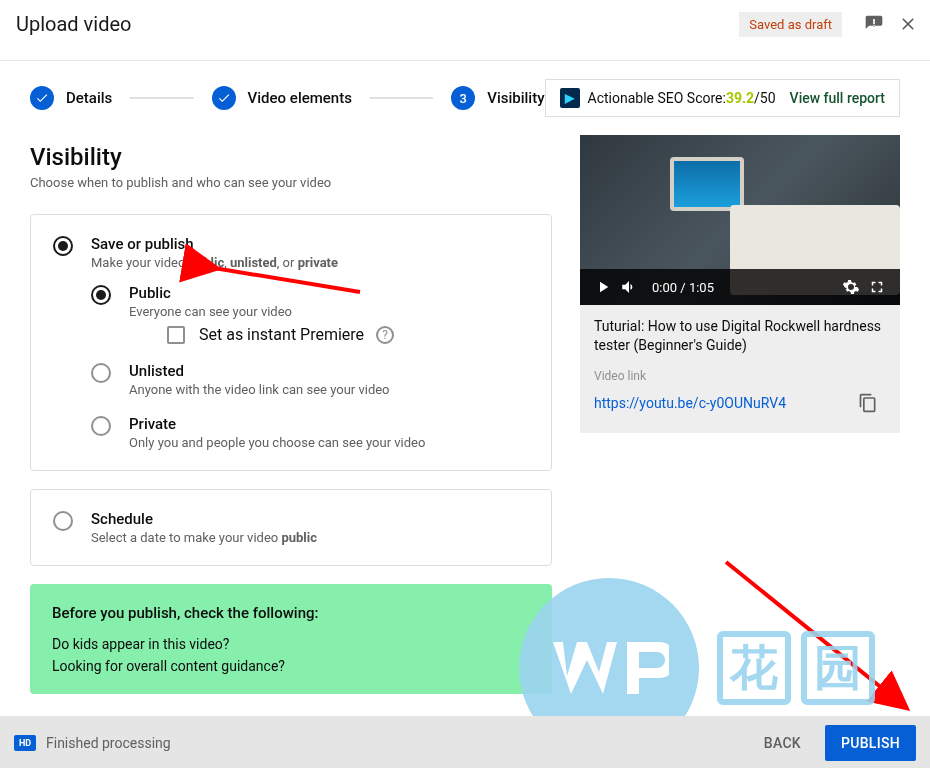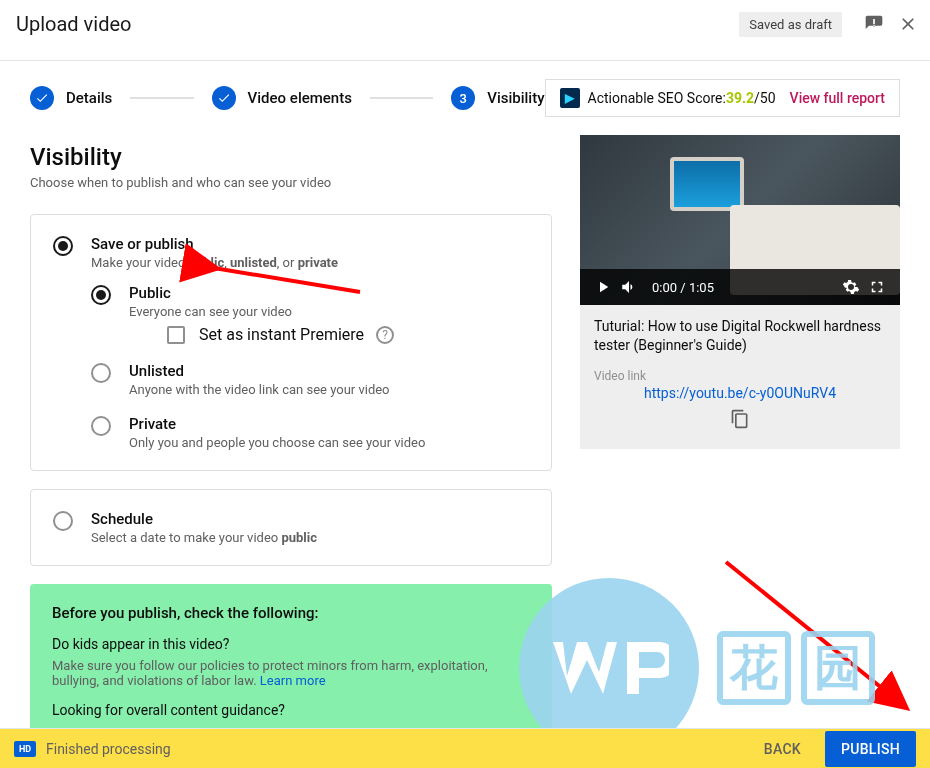--- a/index.html
+++ b/index.html
@@ -1,37 +1,37 @@
 <!DOCTYPE html>
 <html><head>
 <meta charset="utf-8">
 <style>
   * { box-sizing: border-box; font-family: Roboto, Arial, sans-serif; }
   body { margin:0; padding:0; width:930px; height:768px; overflow:hidden; color:#0d0d0d; background:#fff; }
 
   
   .topbar { display:flex; align-items:center; padding:0 10px 12px 4px; border-bottom:1px solid #e5e5e5; }
   .topbar h1 { font-size:20px; font-weight:400; color:#1a1a1a; margin:12px; flex:1; }
-  .draft-pill { background:#eee; color:#404040; font-size:13px; padding:5px 10px; margin-right:10px; }
+  .draft-pill { background:#eee; color:#c2410c; font-size:13px; padding:5px 10px; margin-right:10px; }
   .topicon { width:24px; height:24px; margin-left:10px; color:#606060; display:flex; align-items:center; justify-content:center; }
   .topicon svg { width:20px; height:20px; fill:currentColor; }
 
   
   .stepper { display:flex; align-items:center; padding:18px 30px; }
   .step { display:flex; align-items:center; }
   .step-badge { width:24px; height:24px; border-radius:50%; background:#065fd4; color:#fff;
                 display:flex; align-items:center; justify-content:center; font-size:13px; font-weight:500; }
   .step-label { font-size:15px; color:#0d0d0d; margin-left:12px; font-weight:500; }
   .step-line { flex:1; max-width:90px; height:2px; background:#e0e0e0; margin:0 18px; }
 
   .seo-box { margin-left:auto; border:1px solid #ddd; padding:8px 14px; font-size:14px; display:flex; align-items:center; }
   .seo-chip { width:20px; height:20px; background:#032a4d; color:#2bd1ff; font-size:12px; font-weight:700;
               display:flex; align-items:center; justify-content:center; margin-right:8px; border-radius:2px; }
   .seo-score { color:#a6c800; font-weight:700; }
-  .seo-link { color:#be185d; font-weight:500; margin-left:14px; cursor:pointer; }
+  .seo-link { color:#14532d; font-weight:500; margin-left:14px; cursor:pointer; }
 
   
   .main { display:flex; padding:0 30px; }
   .left { flex:1; padding-right:28px; }
   .right { width:320px; }
 
   h2 { font-size:24px; font-weight:500; margin:8px 0 4px; }
   .sub { font-size:13px; color:#606060; margin:4px 0 24px; }
 
   .card { border:1px solid #ddd; border-radius:4px; padding:20px 22px; margin-bottom:18px; }
@@ -64,29 +64,29 @@
   .player .body { position:absolute; left:150px; top:70px; width:170px; height:90px; background:#e9e7e0; border-radius:4px; }
   .controls { position:absolute; left:0; right:0; bottom:0; height:36px; background:rgba(0,0,0,.8);
               display:flex; align-items:center; color:#fff; padding:0 10px; font-size:13px; }
   .controls svg { fill:#fff; }
   .pbtn { width:26px; display:flex; justify-content:center; }
   .time { margin-left:10px; font-weight:400; }
   .grow { flex:1; }
   .meta { padding:12px 14px;border-radius:17px; }
   .vtitle { font-size:14px; color:#0d0d0d; line-height:1.35; }
   .lbl { font-size:12px; color:#909090; margin-top:14px; }
-  .vlink-row { display:flex; align-items:center; margin-top:2px;flex-direction:column; }
+  .vlink-row { display:flex; align-items:center; margin-top:2px; }
   .vlink { color:#065fd4; font-size:14px; text-decoration:none; flex:1; }
   .copybtn { width:36px; height:36px; display:flex; align-items:center; justify-content:center; cursor:pointer; }
   .copybtn svg { fill:#606060; }
 
   
-  .footer { position:absolute; left:0; right:0; bottom:0; height:40px;
+  .footer { position:absolute; left:0; right:0; bottom:0; height:52px;
             display:flex; align-items:center; padding:0 14px;
-            border-top:1px solid #e5e5e5; background:#fde047; z-index:5; }
+            border-top:1px solid #e5e5e5; background:#e5e5e5; z-index:5; }
   .hd { width:22px; height:16px; background:#065fd4; color:#fff; font-size:9px; font-weight:700;
         display:flex; align-items:center; justify-content:center; border-radius:2px; margin-right:10px; }
   .status { color:#606060; font-size:14px; flex:1; }
   .btn { font-size:14px; font-weight:500; padding:10px 16px; border:none; cursor:pointer; letter-spacing:.3px; }
   .btn.ghost { background:none; color:#606060; }
   .btn.primary { background:#065fd4; color:#fff; border-radius:2px; margin-left:8px; }
 
   
   .arrow { position:absolute; overflow:visible; pointer-events:none; }
   .watermark { position:absolute; bottom:10px; right:55px; display:flex; align-items:center; opacity:.9; z-index:2; }
@@ -204,23 +204,20 @@
           <div class="opt-desc">
             <span>Select a date to make your video </span><b>public</b>
           </div>
         </div>
       </div>
     </div>
 
     <div class="before-box">
       <h3>Before you publish, check the following:</h3>
       <p class="q">Do kids appear in this video?</p>
-      <p class="qdesc">
-        <span>Make sure you follow our policies to protect minors from harm, exploitation, bullying, and violations of labor law. </span><a href="#">Learn more</a>
-      </p>
       <p class="q" style="margin-bottom:0">Looking for overall content guidance?</p>
     </div>
   </div>
 
   <div class="right">
     <div class="preview">
       <div class="player">
         <div class="screen"></div>
           <div class="body"></div>
         <div class="controls">

